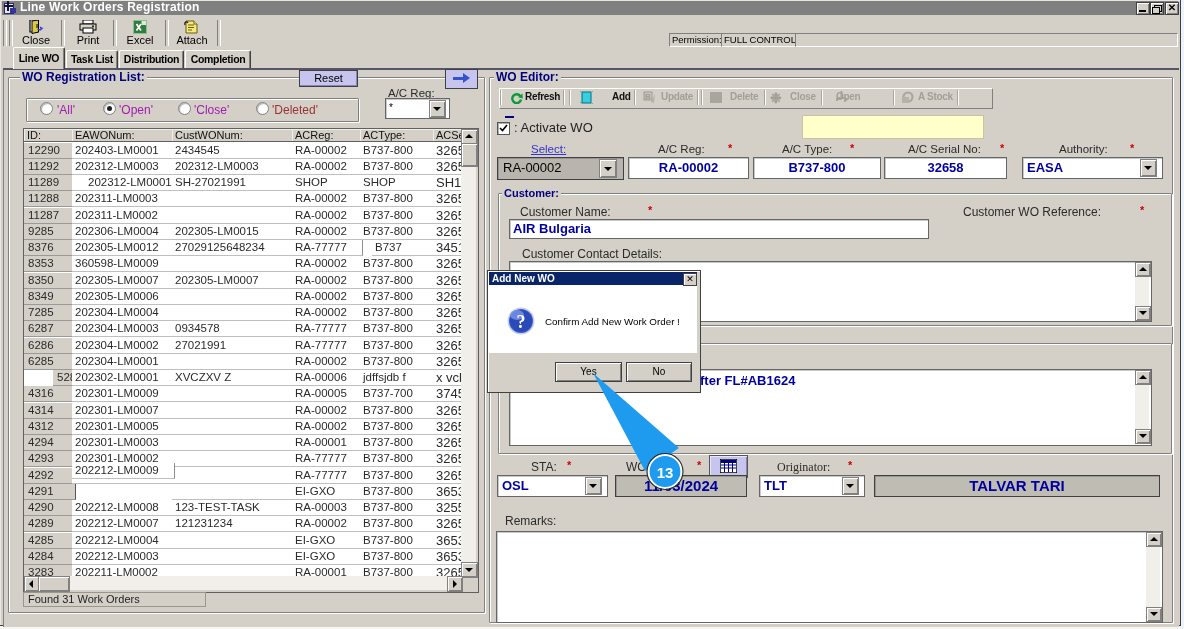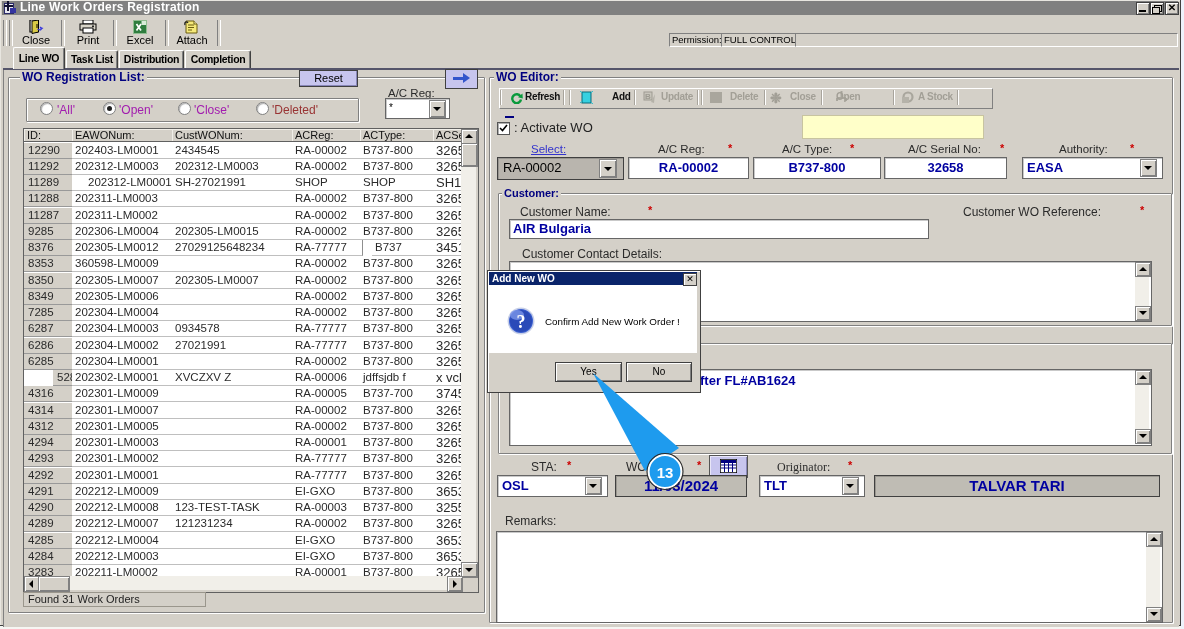--- a/index.html
+++ b/index.html
@@ -285,21 +285,21 @@
 <div class="td" style="left:292px;top:451.2px;width:67px;height:15.2px;">RA-77777</div>
 <div class="td" style="left:360px;top:451.2px;width:72px;height:15.2px;">B737-800</div>
 <div class="td" style="left:433px;top:451.2px;width:26px;height:15.2px;font-size:13px;">32658</div>
 <div class="tdg" style="left:24px;top:467.5px;width:47px;height:15.2px;">4292</div>
 <div class="td" style="left:72px;top:467.5px;width:99px;height:15.2px;">202301-LM0001</div>
 <div class="td" style="left:172px;top:467.5px;width:119px;height:15.2px;"></div>
 <div class="td" style="left:292px;top:467.5px;width:67px;height:15.2px;">RA-77777</div>
 <div class="td" style="left:360px;top:467.5px;width:72px;height:15.2px;">B737-800</div>
 <div class="td" style="left:433px;top:467.5px;width:26px;height:15.2px;font-size:13px;">32658</div>
 <div class="tdg" style="left:24px;top:483.8px;width:47px;height:15.2px;">4291</div>
-<div class="td" style="left:72px;top:484px;width:99px;height:15.2px;">202212-LM0009</div>
+<div class="td" style="left:72px;top:463px;width:99px;height:15.2px;">202212-LM0009</div>
 <div class="td" style="left:172px;top:483.8px;width:119px;height:15.2px;"></div>
 <div class="td" style="left:292px;top:483.8px;width:67px;height:15.2px;">EI-GXO</div>
 <div class="td" style="left:360px;top:483.8px;width:72px;height:15.2px;">B737-800</div>
 <div class="td" style="left:433px;top:483.8px;width:26px;height:15.2px;font-size:13px;">36533</div>
 <div class="tdg" style="left:24px;top:500.0px;width:47px;height:15.2px;">4290</div>
 <div class="td" style="left:72px;top:500.0px;width:99px;height:15.2px;">202212-LM0008</div>
 <div class="td" style="left:172px;top:500.0px;width:119px;height:15.2px;">123-TEST-TASK</div>
 <div class="td" style="left:292px;top:500.0px;width:67px;height:15.2px;">RA-00003</div>
 <div class="td" style="left:360px;top:500.0px;width:72px;height:15.2px;">B737-800</div>
 <div class="td" style="left:433px;top:500.0px;width:26px;height:15.2px;font-size:13px;">32555</div>

